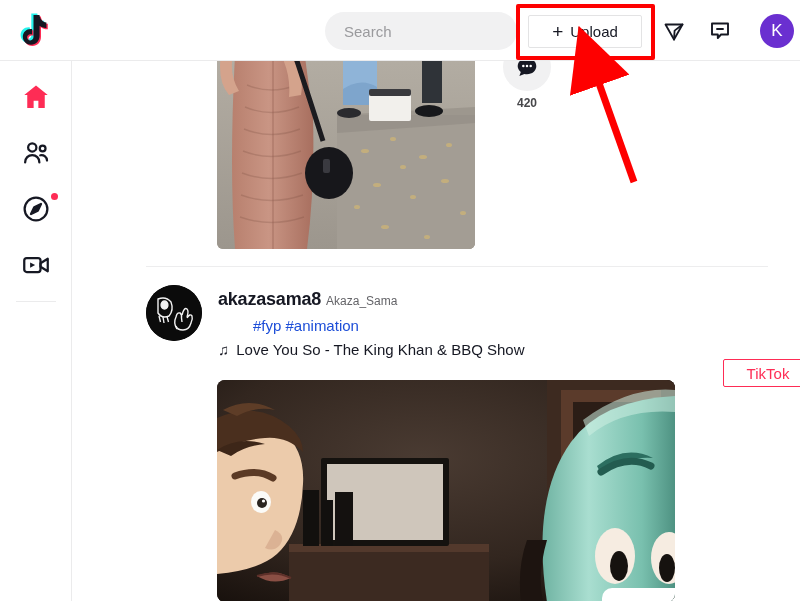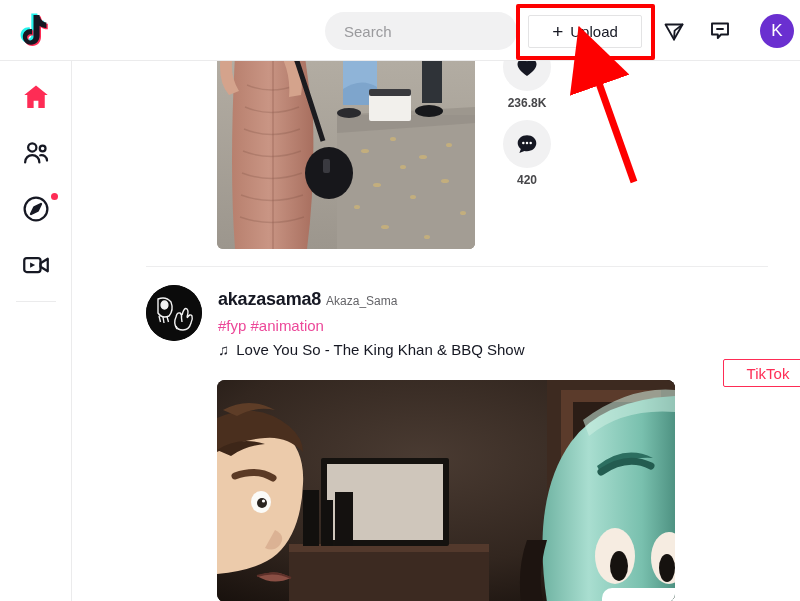--- a/index.html
+++ b/index.html
@@ -156,21 +156,21 @@
     position: absolute; left: 74px; top: 224px;
     width: 56px; height: 56px; border-radius: 50%;
     background: #000; overflow: hidden; cursor: pointer;
   }
   .post-meta { position: absolute; left: 146px; top: 228px; }
   .uname {
     font-size: 18px; font-weight: 700; color: #161823;
     letter-spacing: -0.2px;
   }
   .dname { font-size: 12px; color: #646468; margin-left: 5px; }
-  .caption { font-size: 15px; color: #ec4899; margin-top: 7px; }
+  .caption { font-size: 15px; color: #1d4ed8; margin-top: 7px; margin-left: 35px; }
   .music {
     font-size: 15px; color: #161823; margin-top: 7px;
     display: flex; align-items: center; gap: 7px;
   }
   .follow-btn {
     position: absolute; left: 651px; top: 298px;
     width: 90px; height: 28px;
     border: 1px solid #fe2c55;
     border-radius: 2px;
     background: #fff;
@@ -348,28 +348,20 @@
             <ellipse cx="246" cy="158" rx="3" ry="2"></ellipse>
           <ellipse cx="168" cy="172" rx="4" ry="2"></ellipse>
             <ellipse cx="210" cy="182" rx="3" ry="2"></ellipse>
           <ellipse cx="140" cy="152" rx="3" ry="2"></ellipse>
             <ellipse cx="186" cy="112" rx="3" ry="2"></ellipse>
         </g>
       </svg>
     </div>
 
     <div class="actions">
-      <div class="action">
-        <div class="action-btn">
-          <svg width="24" height="24" viewBox="0 0 24 24" fill="#161823">
-            <path d="M12 21 C5 16 2.5 12.6 2.5 9 2.5 6.2 4.8 4 7.6 4 9.4 4 11 5 12 6.4 13 5 14.6 4 16.4 4 19.2 4 21.5 6.2 21.5 9 21.5 12.6 19 16 12 21 z"></path>
-          </svg>
-        </div>
-        <div class="action-count">236.8K</div>
-      </div>
       <div class="action">
         <div class="action-btn">
           <svg width="24" height="24" viewBox="0 0 24 24">
             <path d="M12 3.2 c5.2 0 9.3 3.5 9.3 8 0 4.4 -4.1 8 -9.3 8 -0.9 0 -1.8 -0.1 -2.6 -0.3 l-5 2.1 1.4 -4.1 C3.9 15.4 2.7 13.4 2.7 11.2 c0 -4.5 4.1 -8 9.3 -8 z" fill="#161823"></path>
             <circle cx="8.3" cy="11.1" r="1.25" fill="#fff"></circle>
             <circle cx="12" cy="11.1" r="1.25" fill="#fff"></circle>
             <circle cx="15.7" cy="11.1" r="1.25" fill="#fff"></circle>
           </svg>
         </div>
         <div class="action-count">420</div>

